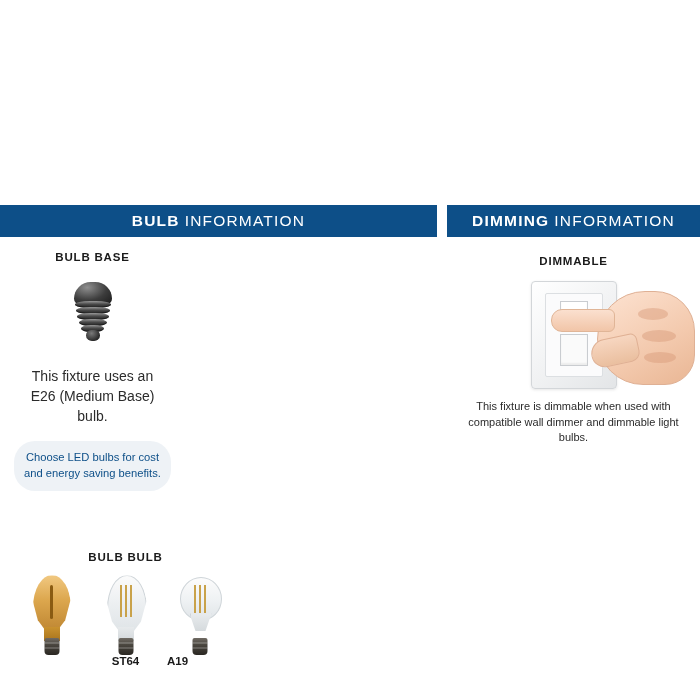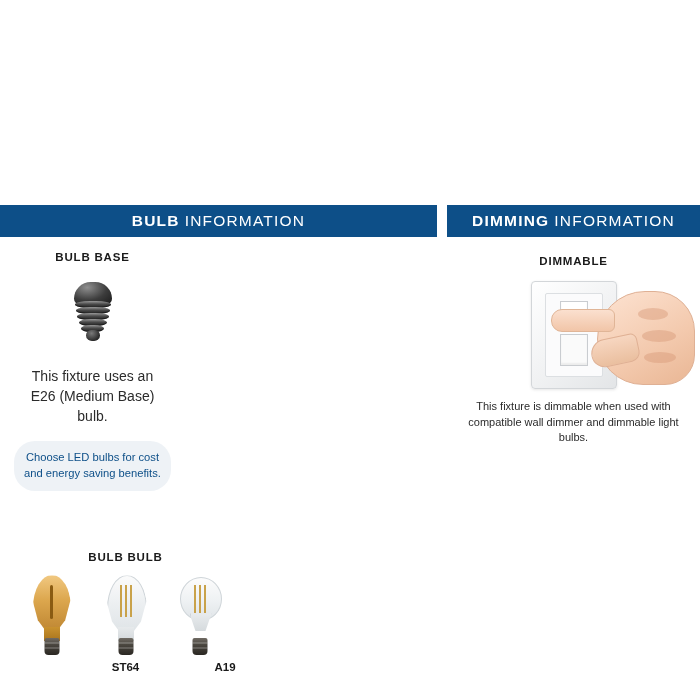--- a/index.html
+++ b/index.html
@@ -238,23 +238,22 @@
     top: 16px;
     width: 2px; height: 28px;
     background: #c9a24a;
   }
   .a19 .g1 { left: 20px; }
   .a19 .g2 { left: 25px; }
   .a19 .g3 { left: 30px; }
 
   .shape-labels {
     display: flex;
-    justify-content: space-between;
-    gap: 22px;
-    margin-top: 6px;
+    justify-content: center;
+    margin-top: 0;
   }
   .shape-labels .lbl {
     width: 52px;
     text-align: center;
     font-weight: bold;
     font-size: 11.5px;
     color: #1a1a1a;
   }
 
   

